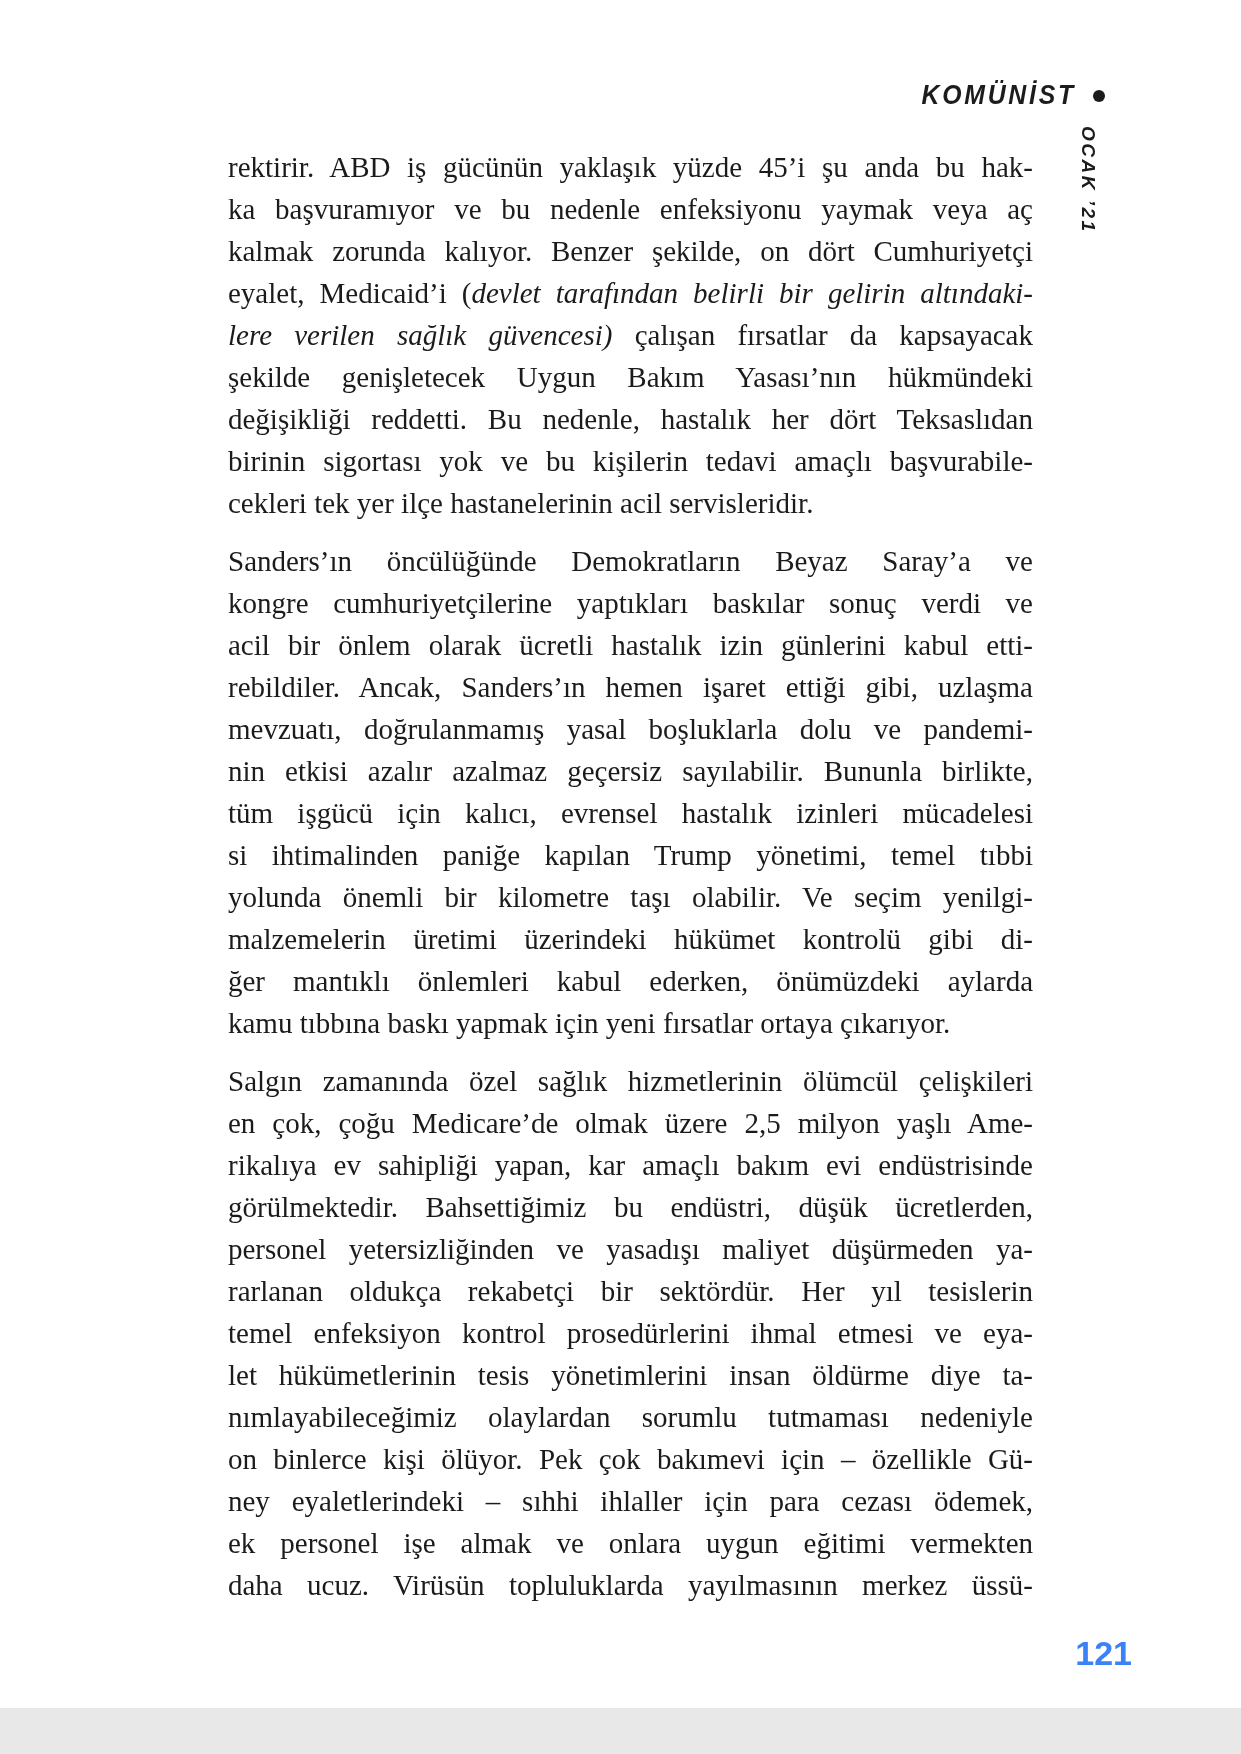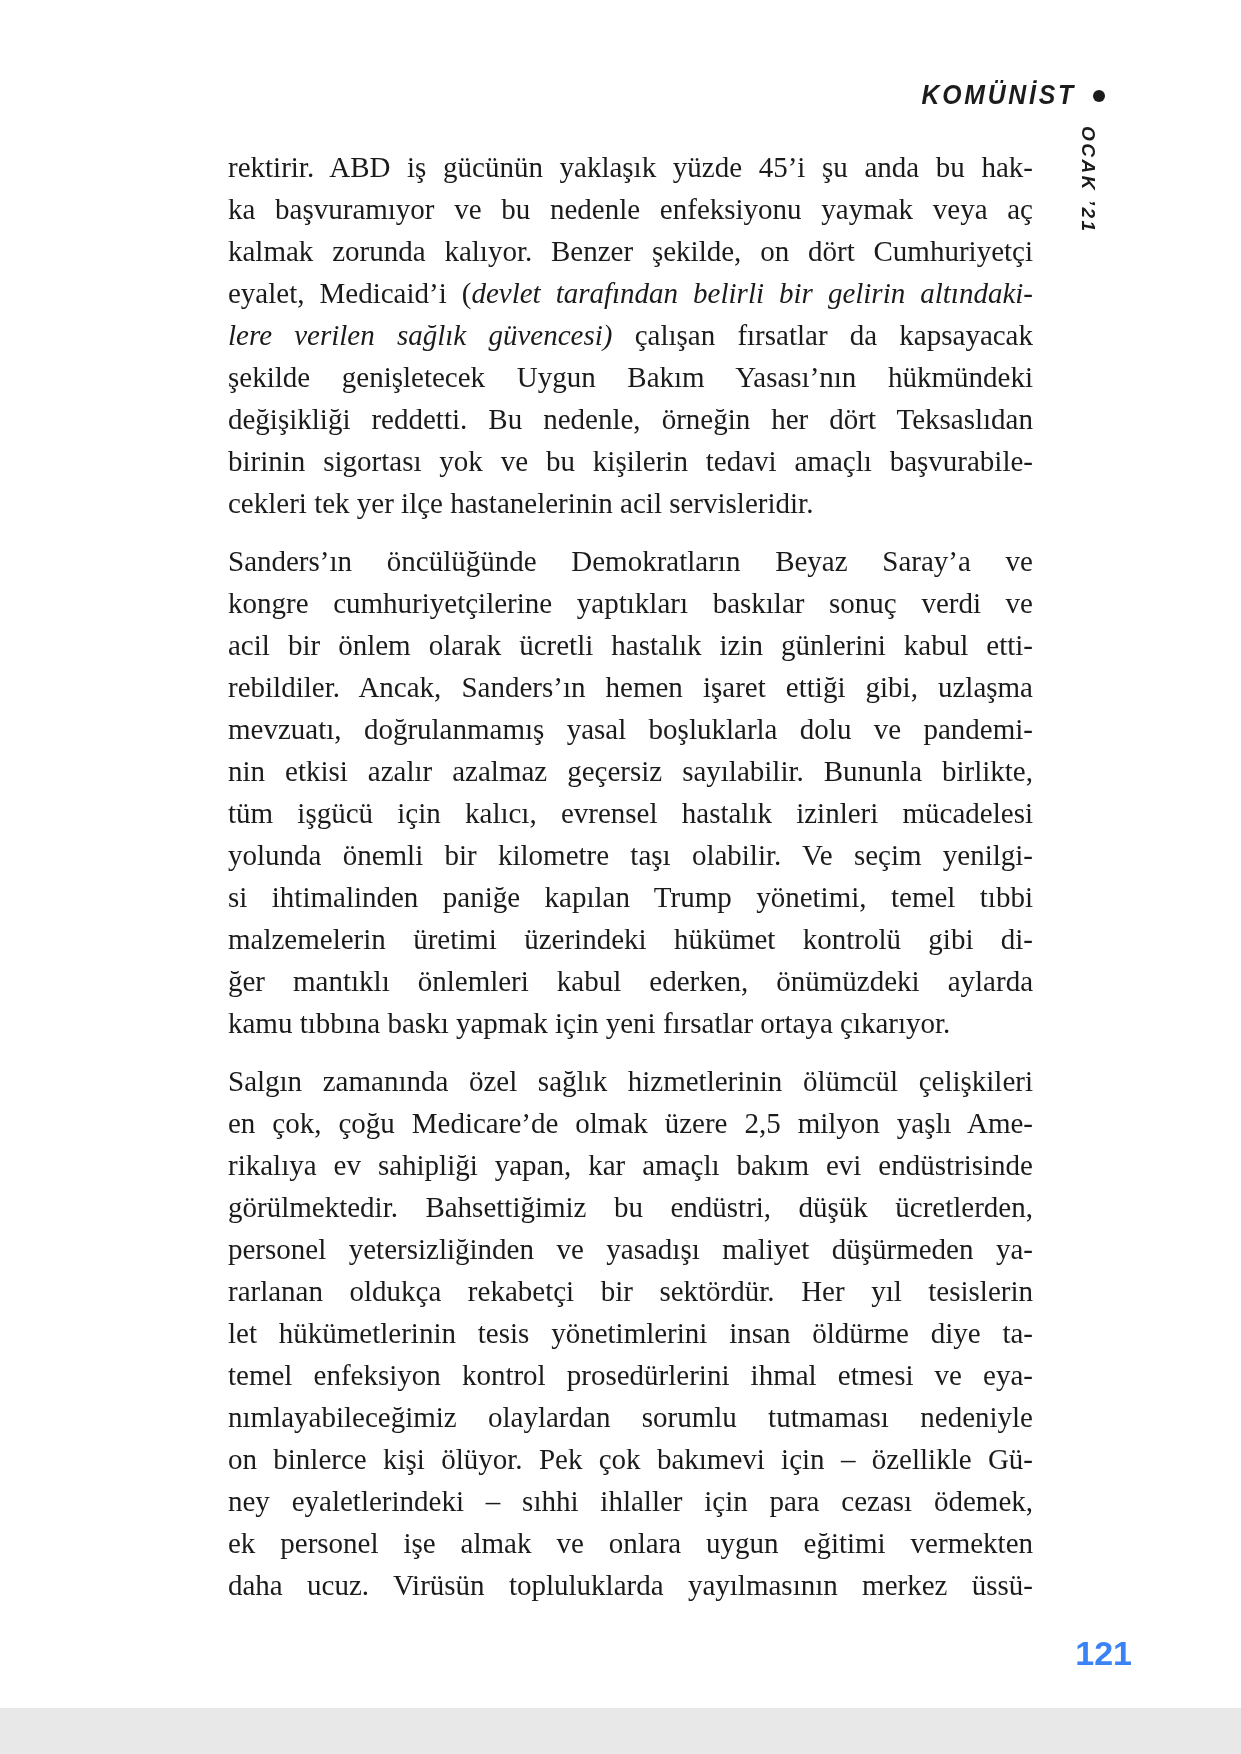--- a/index.html
+++ b/index.html
@@ -109,47 +109,47 @@
   <div class="issue-label">OCAK ’21</div>
 
   <div class="body-text">
       <div class="paragraph">
         <div class="line just"><span>rektirir. ABD iş gücünün yaklaşık yüzde 45’i şu anda bu hak-</span></div>
         <div class="line just"><span>ka başvuramıyor ve bu nedenle enfeksiyonu yaymak veya aç</span></div>
         <div class="line just"><span>kalmak zorunda kalıyor. Benzer şekilde, on dört Cumhuriyetçi</span></div>
         <div class="line just"><span>eyalet, Medicaid’i (</span><i>devlet tarafından belirli bir gelirin altındaki-</i></div>
         <div class="line just"><i>lere verilen sağlık güvencesi)</i><span> çalışan fırsatlar da kapsayacak</span></div>
         <div class="line just"><span>şekilde genişletecek Uygun Bakım Yasası’nın hükmündeki</span></div>
-        <div class="line just"><span>değişikliği reddetti. Bu nedenle, örneğin her dört Teksaslıdan</span></div>
+        <div class="line just"><span>değişikliği reddetti. Bu nedenle, hastalık her dört Teksaslıdan</span></div>
         <div class="line just"><span>birinin sigortası yok ve bu kişilerin tedavi amaçlı başvurabile-</span></div>
         <div class="line"><span>cekleri tek yer ilçe hastanelerinin acil servisleridir.</span></div>
       </div>
       <div class="paragraph">
         <div class="line just"><span>Sanders’ın öncülüğünde Demokratların Beyaz Saray’a ve</span></div>
         <div class="line just"><span>kongre cumhuriyetçilerine yaptıkları baskılar sonuç verdi ve</span></div>
         <div class="line just"><span>acil bir önlem olarak ücretli hastalık izin günlerini kabul etti-</span></div>
         <div class="line just"><span>rebildiler. Ancak, Sanders’ın hemen işaret ettiği gibi, uzlaşma</span></div>
         <div class="line just"><span>mevzuatı, doğrulanmamış yasal boşluklarla dolu ve pandemi-</span></div>
         <div class="line just"><span>nin etkisi azalır azalmaz geçersiz sayılabilir. Bununla birlikte,</span></div>
         <div class="line just"><span>tüm işgücü için kalıcı, evrensel hastalık izinleri mücadelesi</span></div>
+        <div class="line just"><span>si ihtimalinden paniğe kapılan Trump yönetimi, temel tıbbi</span></div>
         <div class="line just"><span>yolunda önemli bir kilometre taşı olabilir. Ve seçim yenilgi-</span></div>
-        <div class="line just"><span>si ihtimalinden paniğe kapılan Trump yönetimi, temel tıbbi</span></div>
         <div class="line just"><span>malzemelerin üretimi üzerindeki hükümet kontrolü gibi di-</span></div>
         <div class="line just"><span>ğer mantıklı önlemleri kabul ederken, önümüzdeki aylarda</span></div>
         <div class="line"><span>kamu tıbbına baskı yapmak için yeni fırsatlar ortaya çıkarıyor.</span></div>
       </div>
       <div class="paragraph">
         <div class="line just"><span>Salgın zamanında özel sağlık hizmetlerinin ölümcül çelişkileri</span></div>
         <div class="line just"><span>en çok, çoğu Medicare’de olmak üzere 2,5 milyon yaşlı Ame-</span></div>
         <div class="line just"><span>rikalıya ev sahipliği yapan, kar amaçlı bakım evi endüstrisinde</span></div>
         <div class="line just"><span>görülmektedir. Bahsettiğimiz bu endüstri, düşük ücretlerden,</span></div>
         <div class="line just"><span>personel yetersizliğinden ve yasadışı maliyet düşürmeden ya-</span></div>
         <div class="line just"><span>rarlanan oldukça rekabetçi bir sektördür. Her yıl tesislerin</span></div>
+        <div class="line just"><span>temel enfeksiyon kontrol prosedürlerini ihmal etmesi ve eya-</span></div>
         <div class="line just"><span>let hükümetlerinin tesis yönetimlerini insan öldürme diye ta-</span></div>
-        <div class="line just"><span>temel enfeksiyon kontrol prosedürlerini ihmal etmesi ve eya-</span></div>
         <div class="line just"><span>nımlayabileceğimiz olaylardan sorumlu tutmaması nedeniyle</span></div>
         <div class="line just"><span>on binlerce kişi ölüyor. Pek çok bakımevi için – özellikle Gü-</span></div>
         <div class="line just"><span>ney eyaletlerindeki – sıhhi ihlaller için para cezası ödemek,</span></div>
         <div class="line just"><span>ek personel işe almak ve onlara uygun eğitimi vermekten</span></div>
         <div class="line just"><span>daha ucuz. Virüsün topluluklarda yayılmasının merkez üssü-</span></div>
       </div>
     </div>
 
   <div class="page-number">121</div>
 

